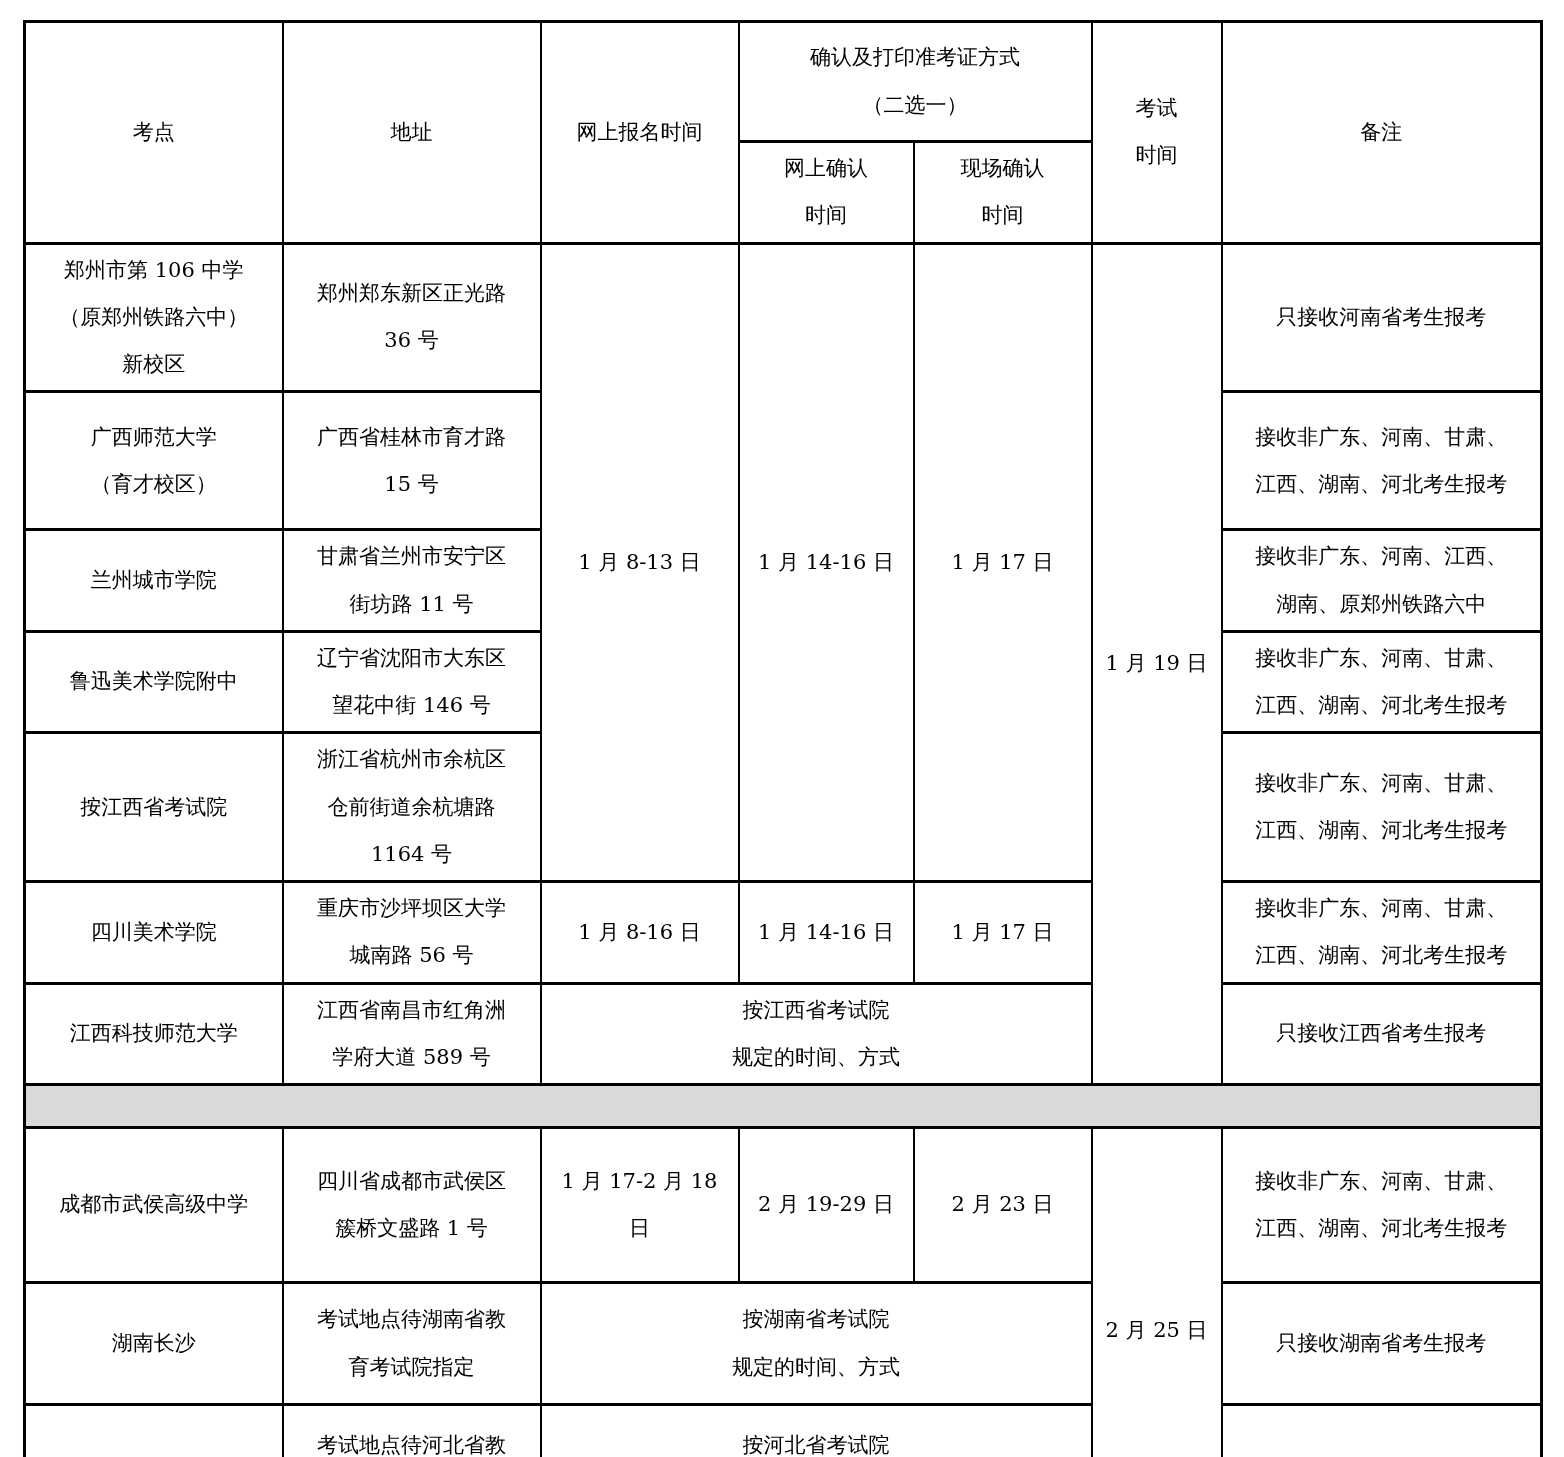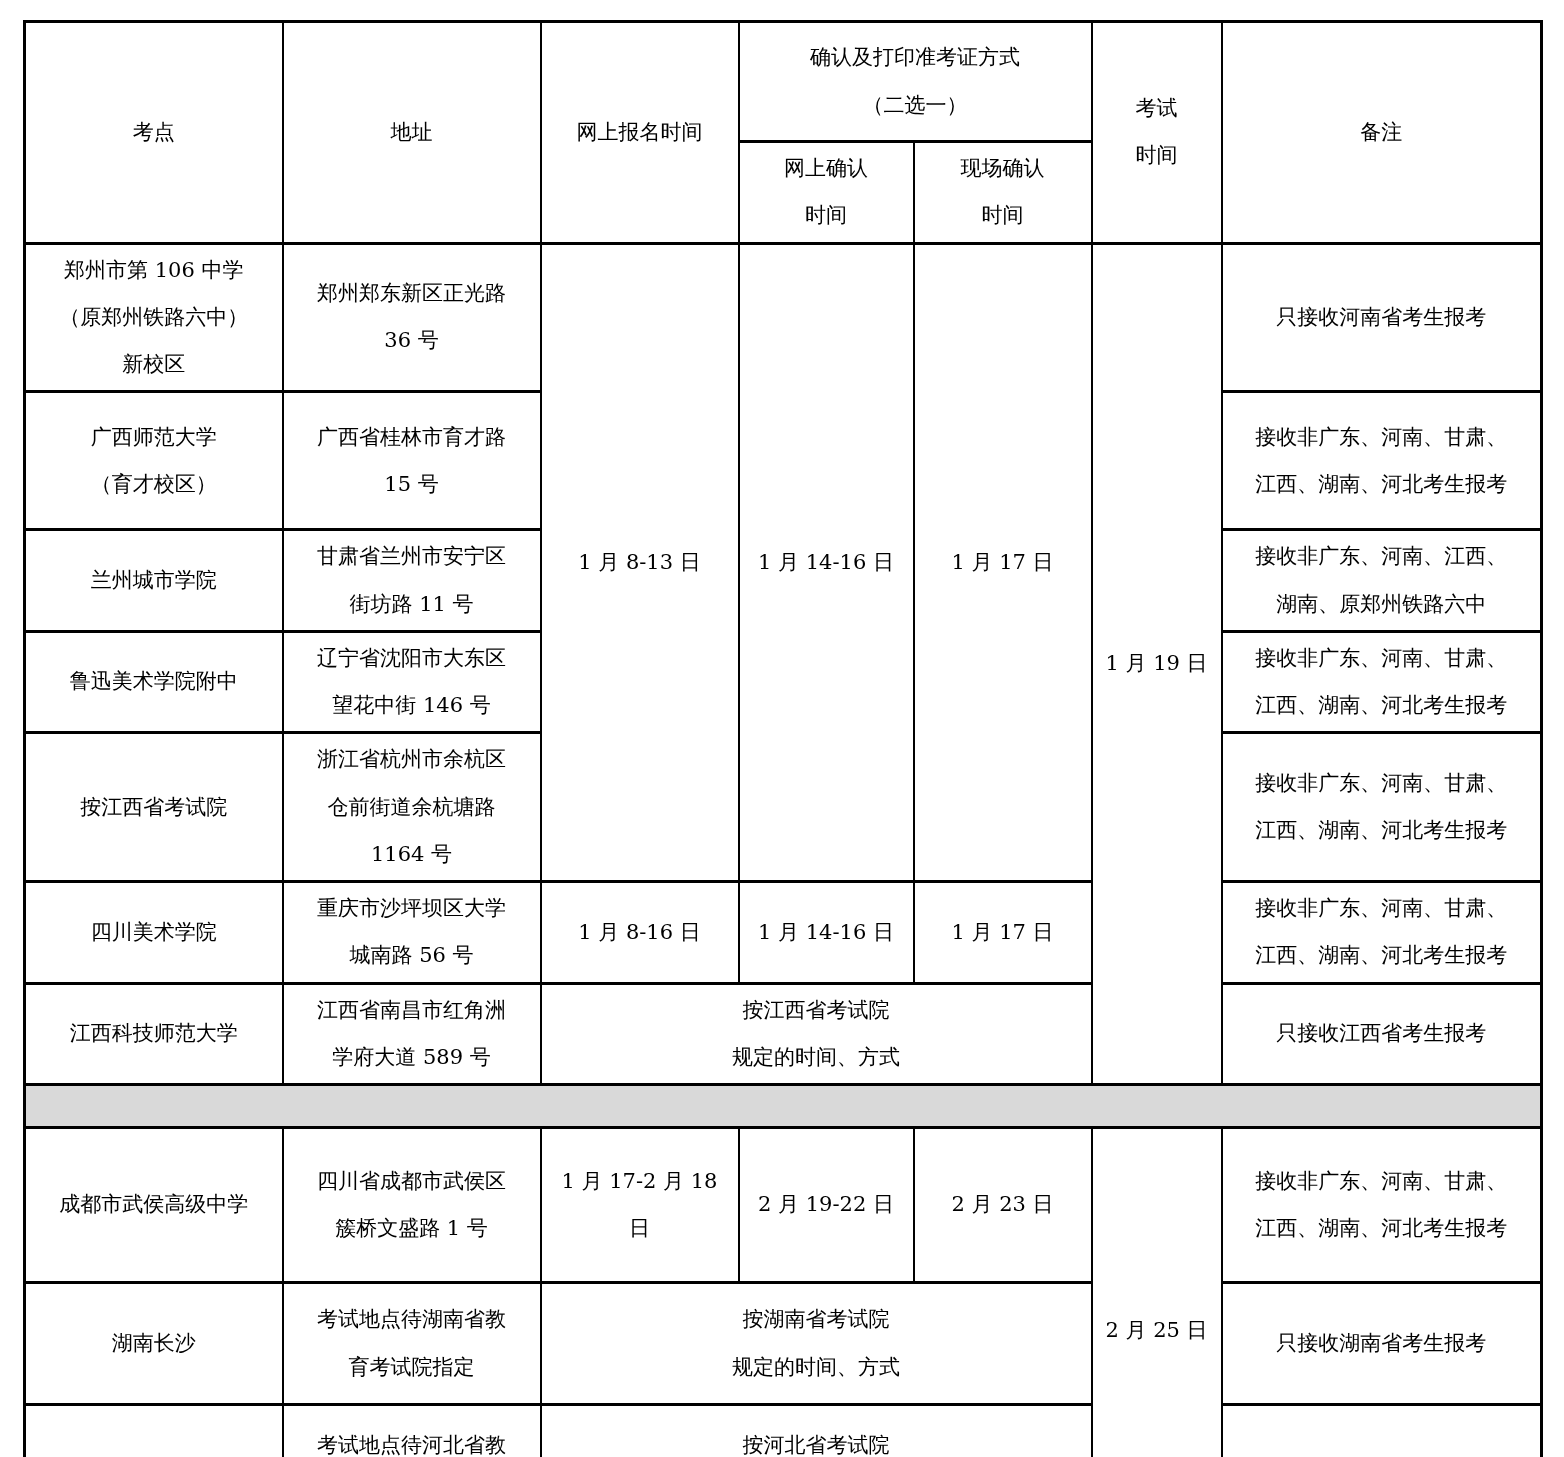--- a/index.html
+++ b/index.html
@@ -133,21 +133,21 @@
   <tr class="sep-row" style="height:43px">
     <td colspan="7" style="background: rgb(217, 217, 217);"></td>
   </tr>
 
   <tr style="height:155px">
     <td>成都市武侯高级中学</td>
     <td>四川省成都市武侯区
 簇桥文盛路 1 号</td>
     <td>1 月 17-2 月 18
 日</td>
-    <td>2 月 19-22 日</td>
+    <td>2 月 19-29 日</td>
     <td>2 月 23 日</td>
     <td rowspan="3">2 月 25 日</td>
     <td>接收非广东、河南、甘肃、
 江西、湖南、河北考生报考</td>
   </tr>
   <tr style="height:122px">
     <td>湖南长沙</td>
     <td>考试地点待湖南省教
 育考试院指定</td>
     <td colspan="3">按湖南省考试院

